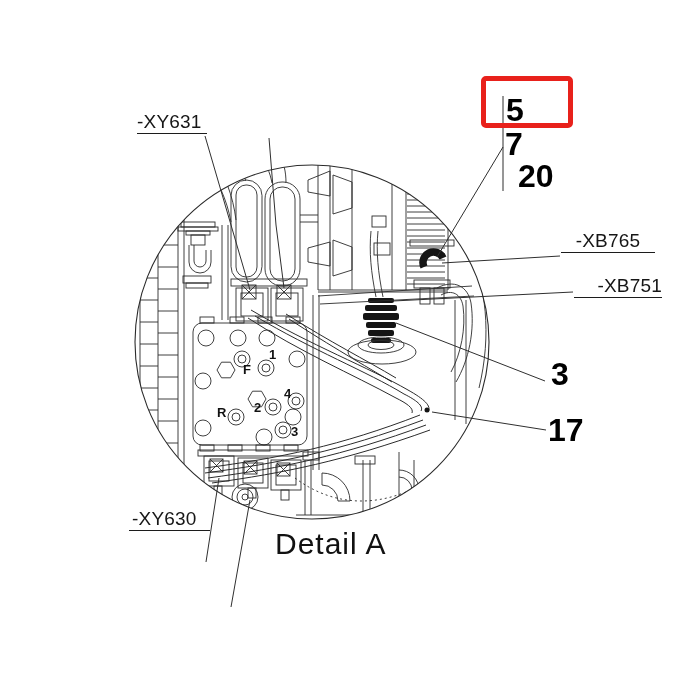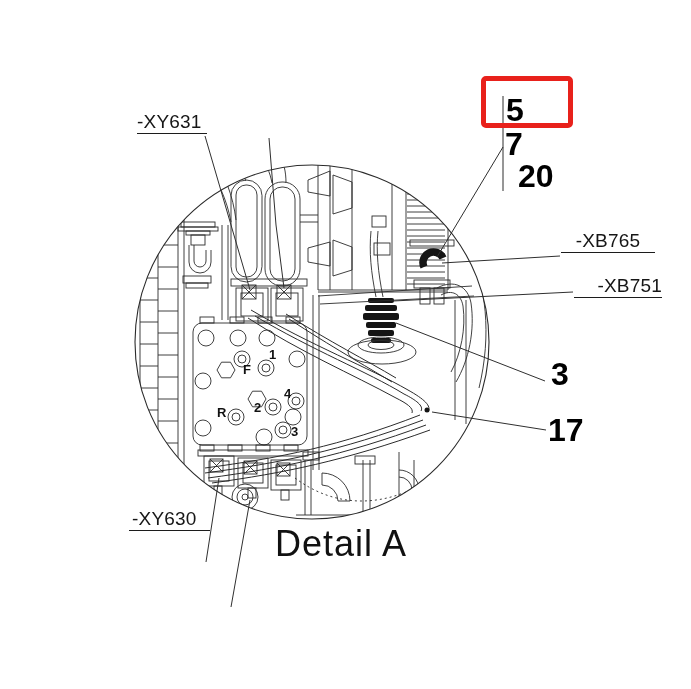--- a/index.html
+++ b/index.html
@@ -14,21 +14,21 @@
   }
   .callout{
     position:absolute;font-size:32px;line-height:34px;font-weight:bold;color:#000;
     white-space:nowrap;
   }
   .highlight-box{
     position:absolute;left:481px;top:76px;width:82px;height:42px;
     border:5px solid #e8211b;border-radius:5px;background:transparent;
   }
   .caption{
-    position:absolute;left:275px;top:528px;font-size:36px;line-height:32px;
+    position:absolute;left:275px;top:528px;font-size:30px;line-height:32px;
     letter-spacing:1px;color:#111;
   }
   .port-label{
     position:absolute;font-size:13px;line-height:13px;font-weight:bold;color:#111;
   }
 </style>
 </head>
 <body>
 
 <div id="stage">

